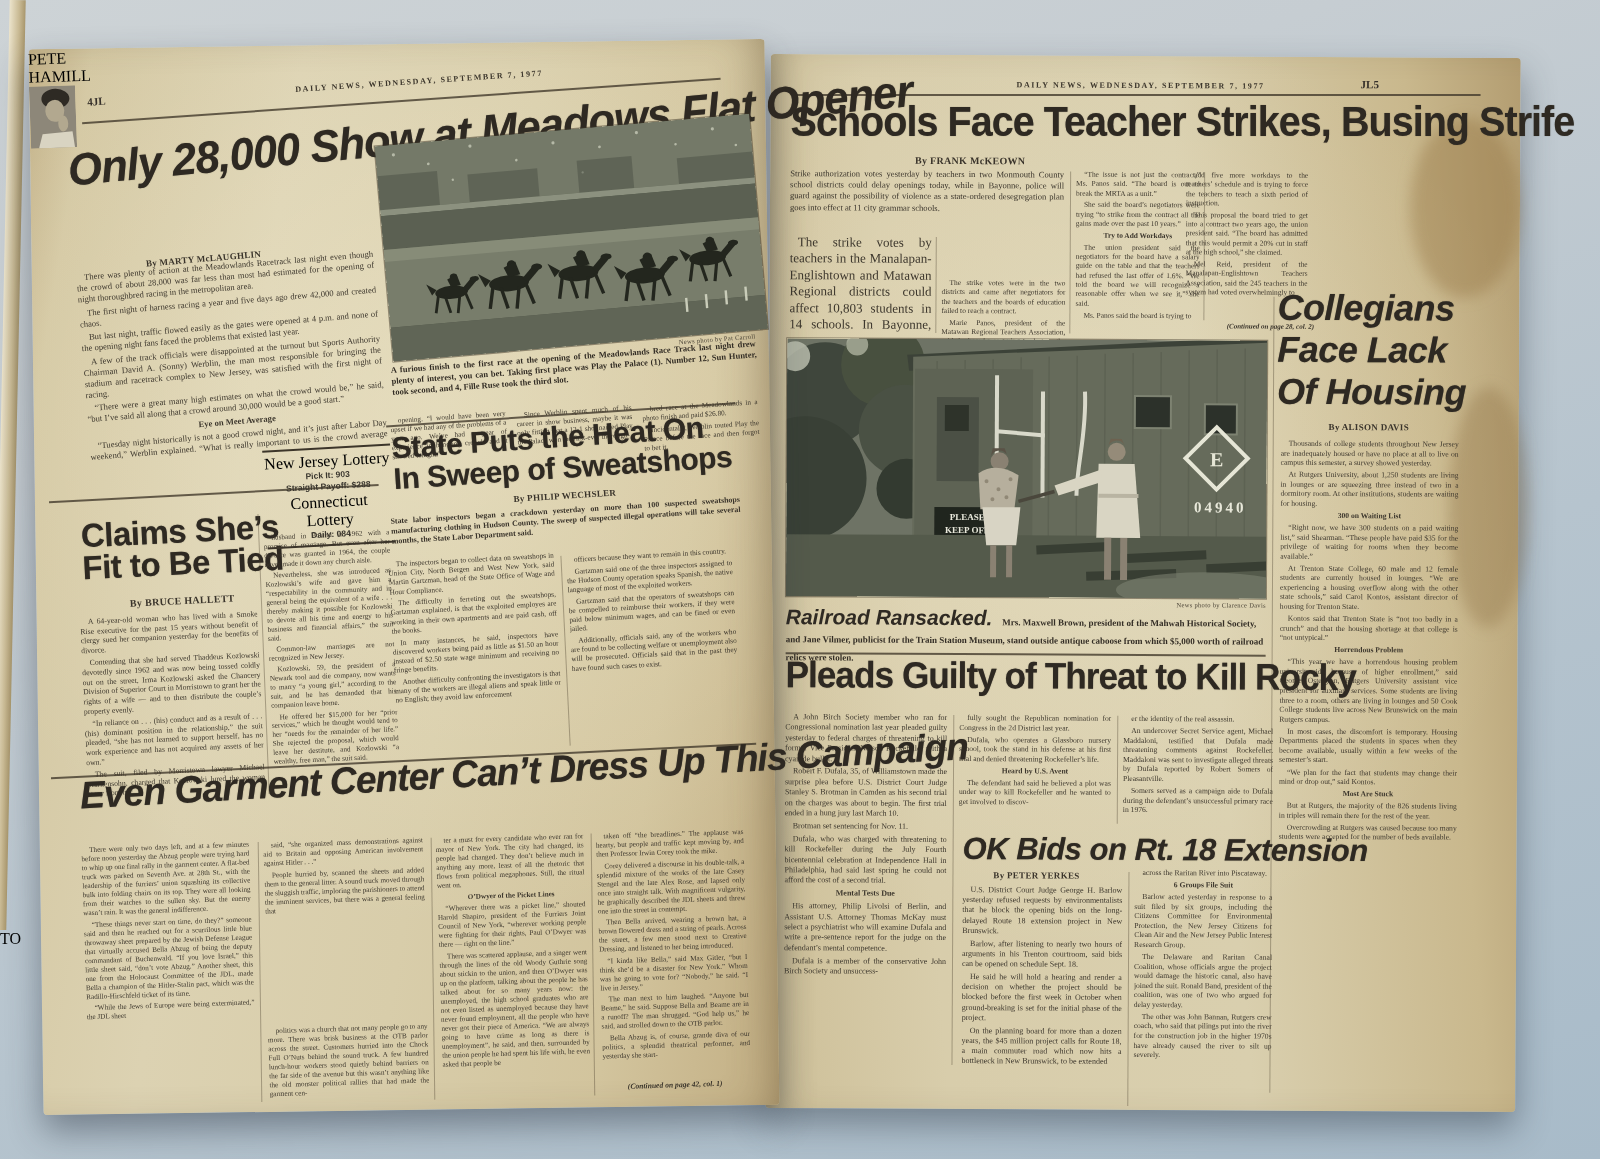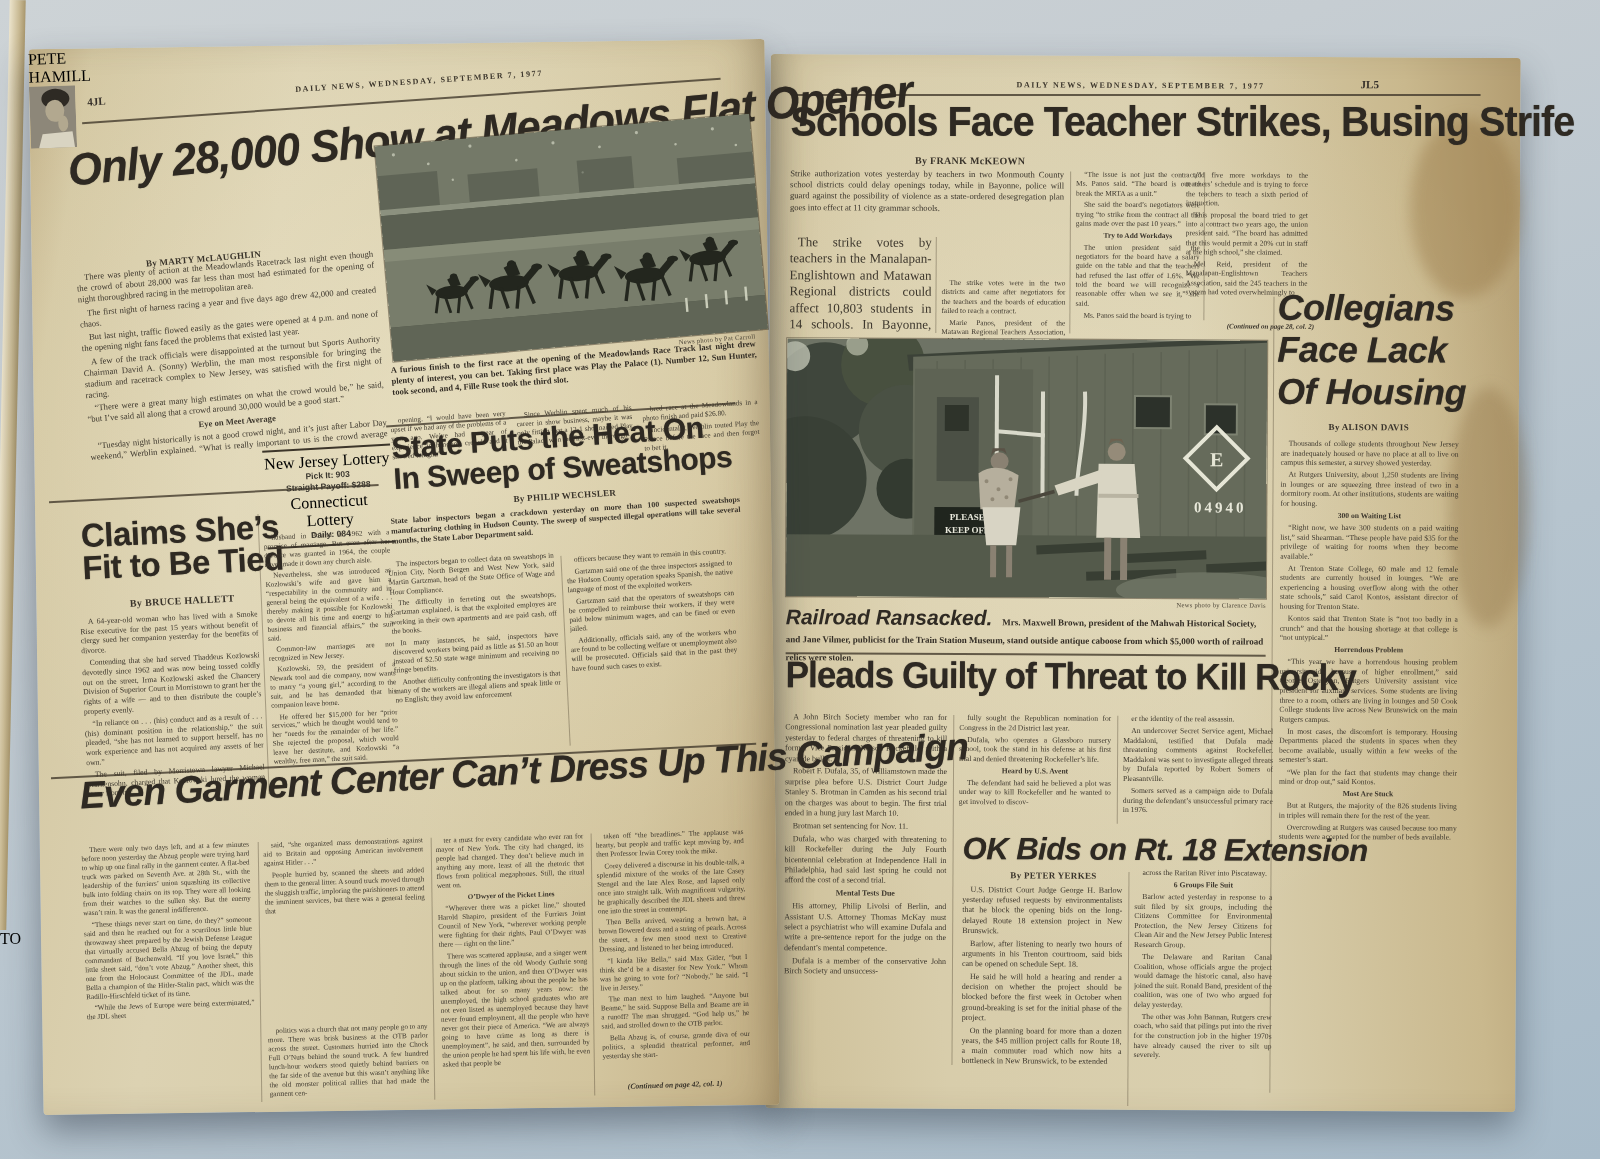--- a/index.html
+++ b/index.html
@@ -422,21 +422,21 @@
       </div>
     <div class="abs col" style="left:356px;top:658px;width:150px;height:112px;font-size:7.6px;line-height:1.26;">
         <p>er the identity of the real assassin.</p>
         <p>An undercover Secret Service agent, Michael Maddaloni, testified that Dufala made threatening comments against Rockefeller. Maddaloni was sent to investigate alleged threats by Dufala reported by Robert Somers of Pleasantville.</p>
         <p>Somers served as a campaign aide to Dufala during the defendant’s unsuccessful primary race in 1976.</p>
       </div>
     <div class="vr" style="left:186px;top:660px;height:350px;"></div>
     <div class="vr" style="left:350px;top:660px;height:108px;"></div>
 
     <div class="abs hl hl-italic" style="left:196px;top:776px;width:340px;font-size:31px;letter-spacing:-.5px;white-space:nowrap;">OK Bids on Rt. 18 Extension</div>
-    <div class="abs byline" style="left:212px;top:816px;width:150px;">By PETER YERKES</div>
+    <div class="abs byline" style="left:195px;top:816px;width:150px;">By PETER YERKES</div>
     <div class="abs col" style="left:196px;top:830px;width:160px;height:224px;font-size:8px;line-height:1.28;">
         <p>U.S. District Court Judge George H. Barlow yesterday refused requests by environmentalists that he block the opening bids on the long-delayed Route 18 extension project in New Brunswick.</p>
         <p>Barlow, after listening to nearly two hours of arguments in his Trenton courtroom, said bids can be opened on schedule Sept. 18.</p>
         <p>He said he will hold a hearing and render a decision on whether the project should be blocked before the first week in October when ground-breaking is set for the initial phase of the project.</p>
         <p>On the planning board for more than a dozen years, the $45 million project calls for Route 18, a main commuter road which now hits a bottleneck in New Brunswick, to be extended</p>
       </div>
     <div class="abs col" style="left:368px;top:812px;width:138px;height:242px;font-size:7.6px;line-height:1.26;">
         <p>across the Raritan River into Piscataway.</p>
         <p class="sub">6 Groups File Suit</p>
         <p>Barlow acted yesterday in response to a suit filed by six groups, including the Citizens Committee for Environmental Protection, the New Jersey Citizens for Clean Air and the New Jersey Public Interest Research Group.</p>

